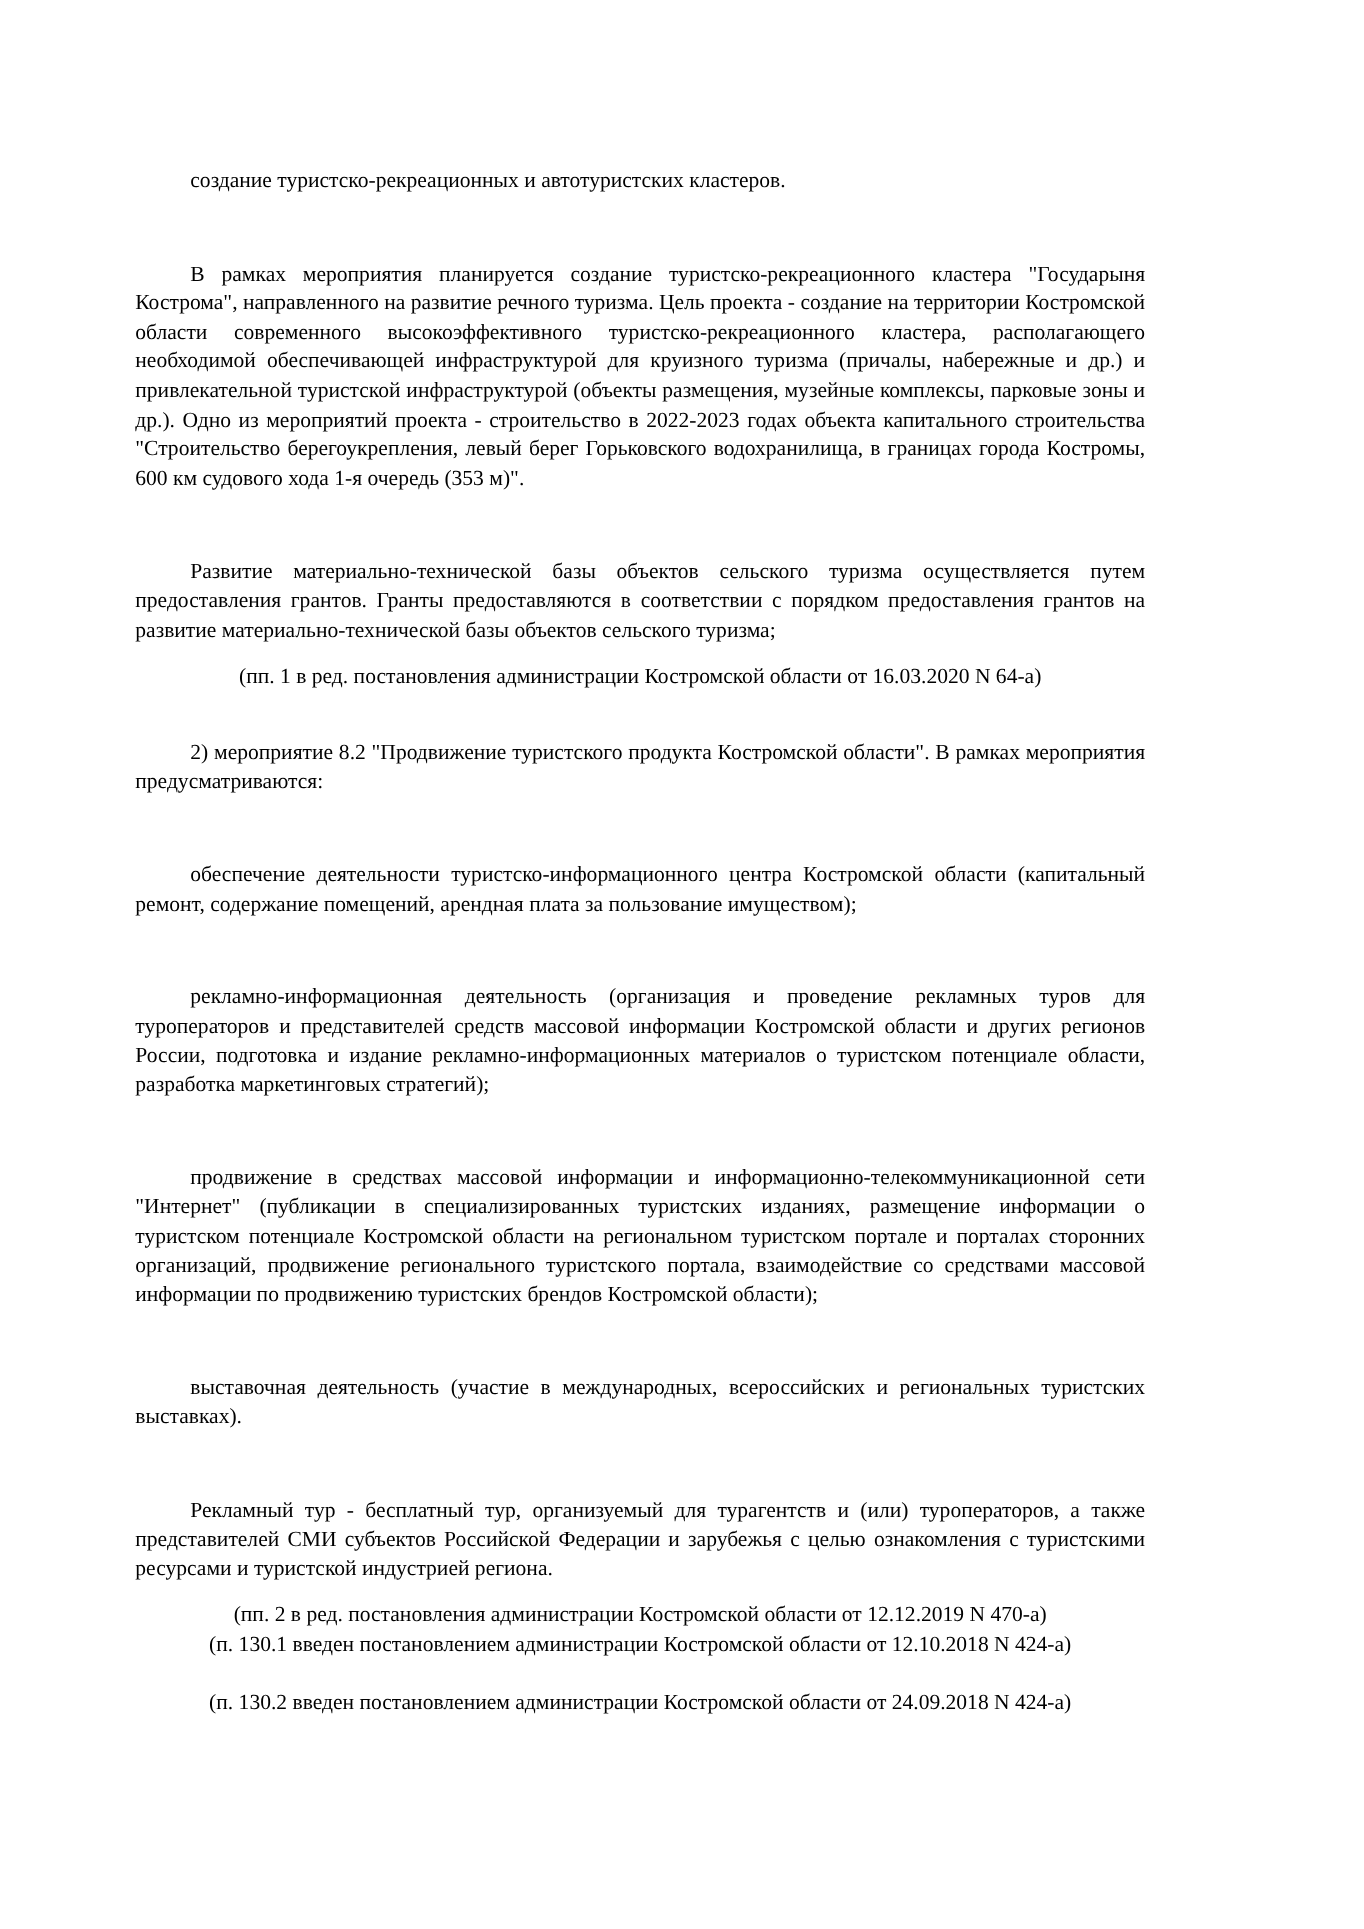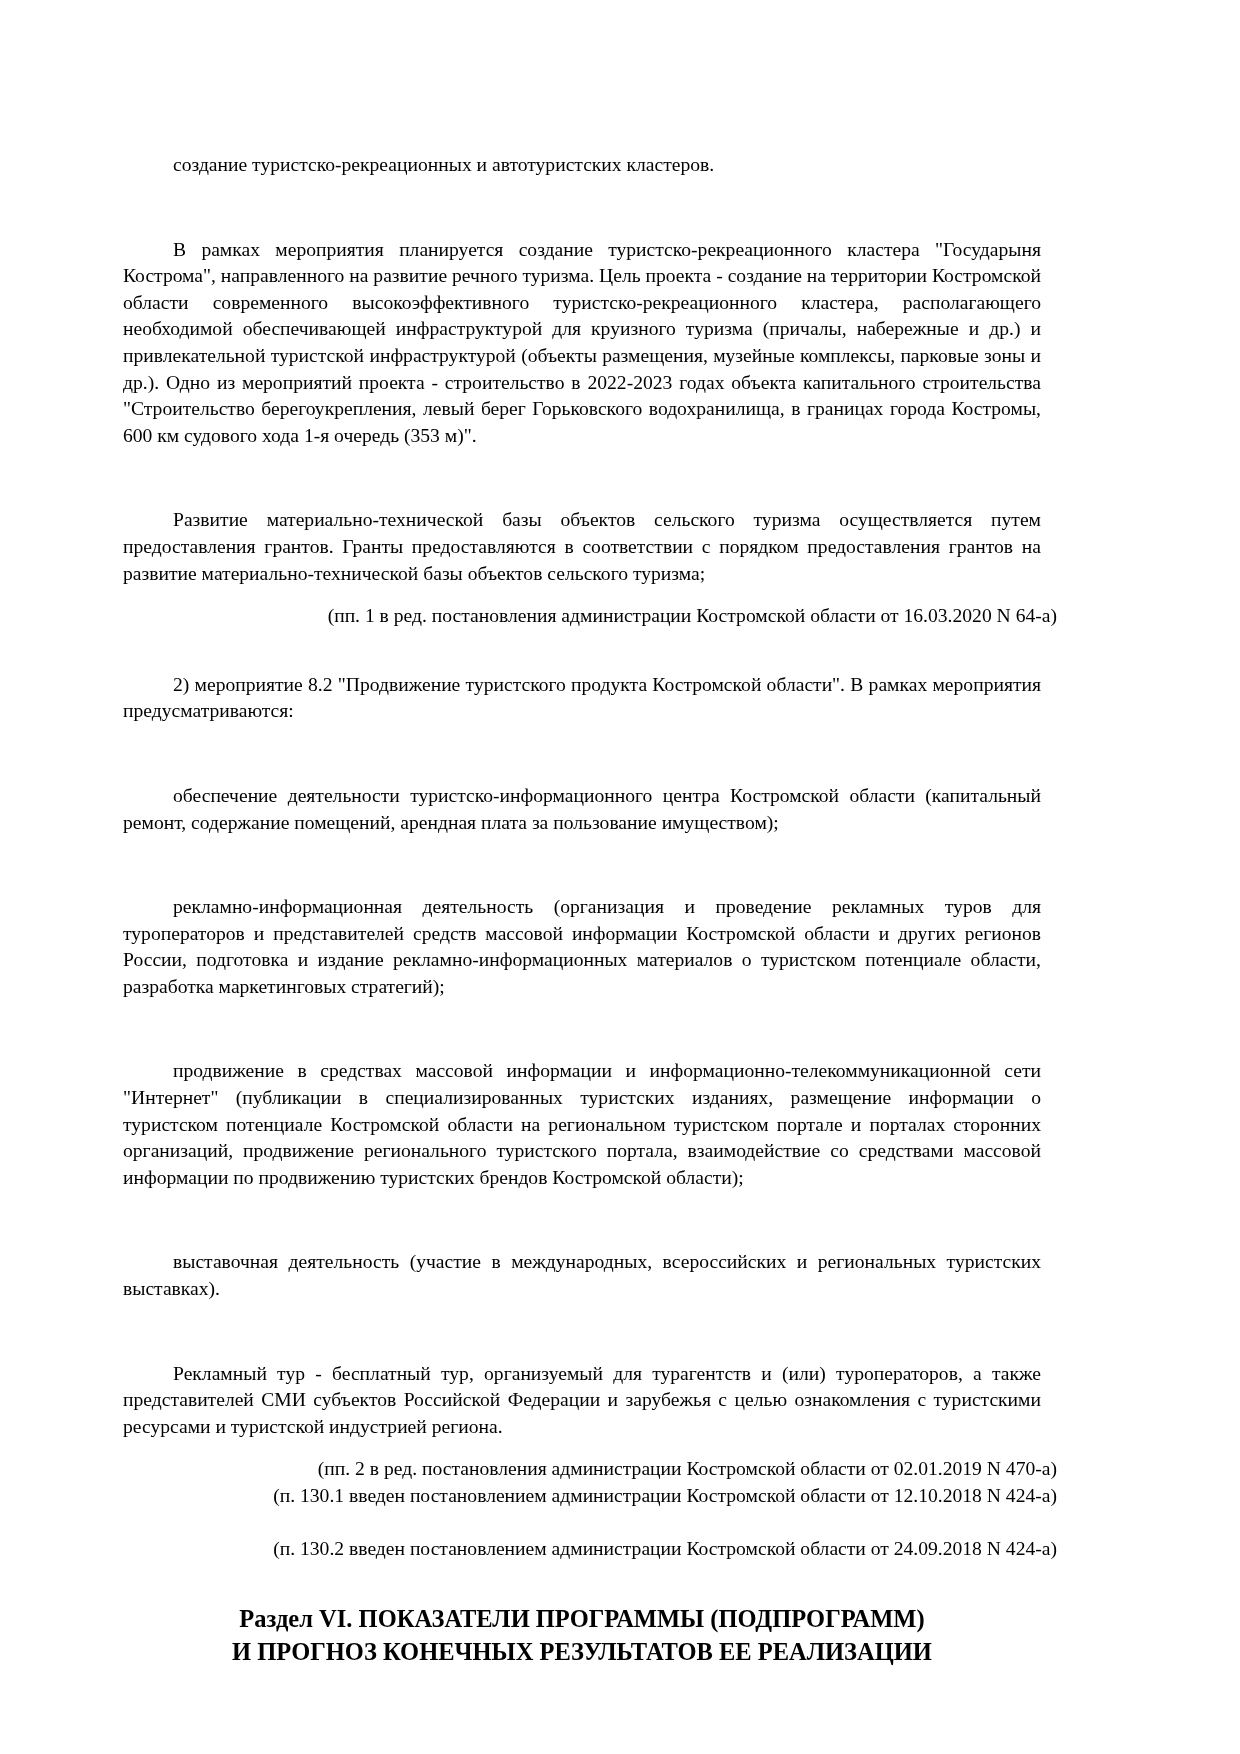--- a/index.html
+++ b/index.html
@@ -25,21 +25,21 @@
       margin: 16px;
       font-size: 19.6px;
       line-height: 26.6px;
       text-align: justify;
       text-indent: 50px;
     }
     .note {
       margin: 0;
       font-size: 19.6px;
       line-height: 26.6px;
-      text-align: right;
+      text-align: center;
       text-indent: 0;
     }
     .gap { height: 26px; }
     .heading {
       margin: 0;
       text-align: center;
       font-weight: bold;
       font-size: 24.5px;
       line-height: 33px;
       padding-left: 0;
@@ -69,26 +69,22 @@
   <p class="para">рекламно-информационная деятельность (организация и проведение рекламных туров для туроператоров и представителей средств массовой информации Костромской области и других регионов России, подготовка и издание рекламно-информационных материалов о туристском потенциале области, разработка маркетинговых стратегий);</p>
   <div class="gap"></div>
 
   <p class="para">продвижение в средствах массовой информации и информационно-телекоммуникационной сети "Интернет" (публикации в специализированных туристских изданиях, размещение информации о туристском потенциале Костромской области на региональном туристском портале и порталах сторонних организаций, продвижение регионального туристского портала, взаимодействие со средствами массовой информации по продвижению туристских брендов Костромской области);</p>
   <div class="gap"></div>
 
   <p class="para">выставочная деятельность (участие в международных, всероссийских и региональных туристских выставках).</p>
   <div class="gap"></div>
 
   <p class="para">Рекламный тур - бесплатный тур, организуемый для турагентств и (или) туроператоров, а также представителей СМИ субъектов Российской Федерации и зарубежья с целью ознакомления с туристскими ресурсами и туристской индустрией региона.</p>
-  <p class="note">(пп. 2 в ред. постановления администрации Костромской области от 02.01.2019 N 470-а)</p>
+  <p class="note">(пп. 2 в ред. постановления администрации Костромской области от 12.12.2019 N 470-а)</p>
   <p class="note">(п. 130.1 введен постановлением администрации Костромской области от 12.10.2018 N 424-а)</p>
   <div class="gap"></div>
 
   <p class="note">(п. 130.2 введен постановлением администрации Костромской области от 24.09.2018 N 424-а)</p>
 
   <div style="height:40px"></div>
 
-  <h2 class="heading">
-    <span>Раздел VI. ПОКАЗАТЕЛИ ПРОГРАММЫ (ПОДПРОГРАММ)</span><br>
-    <span>И ПРОГНОЗ КОНЕЧНЫХ РЕЗУЛЬТАТОВ ЕЕ РЕАЛИЗАЦИИ</span>
-  </h2>
 
 </div>
 
 </body></html>

